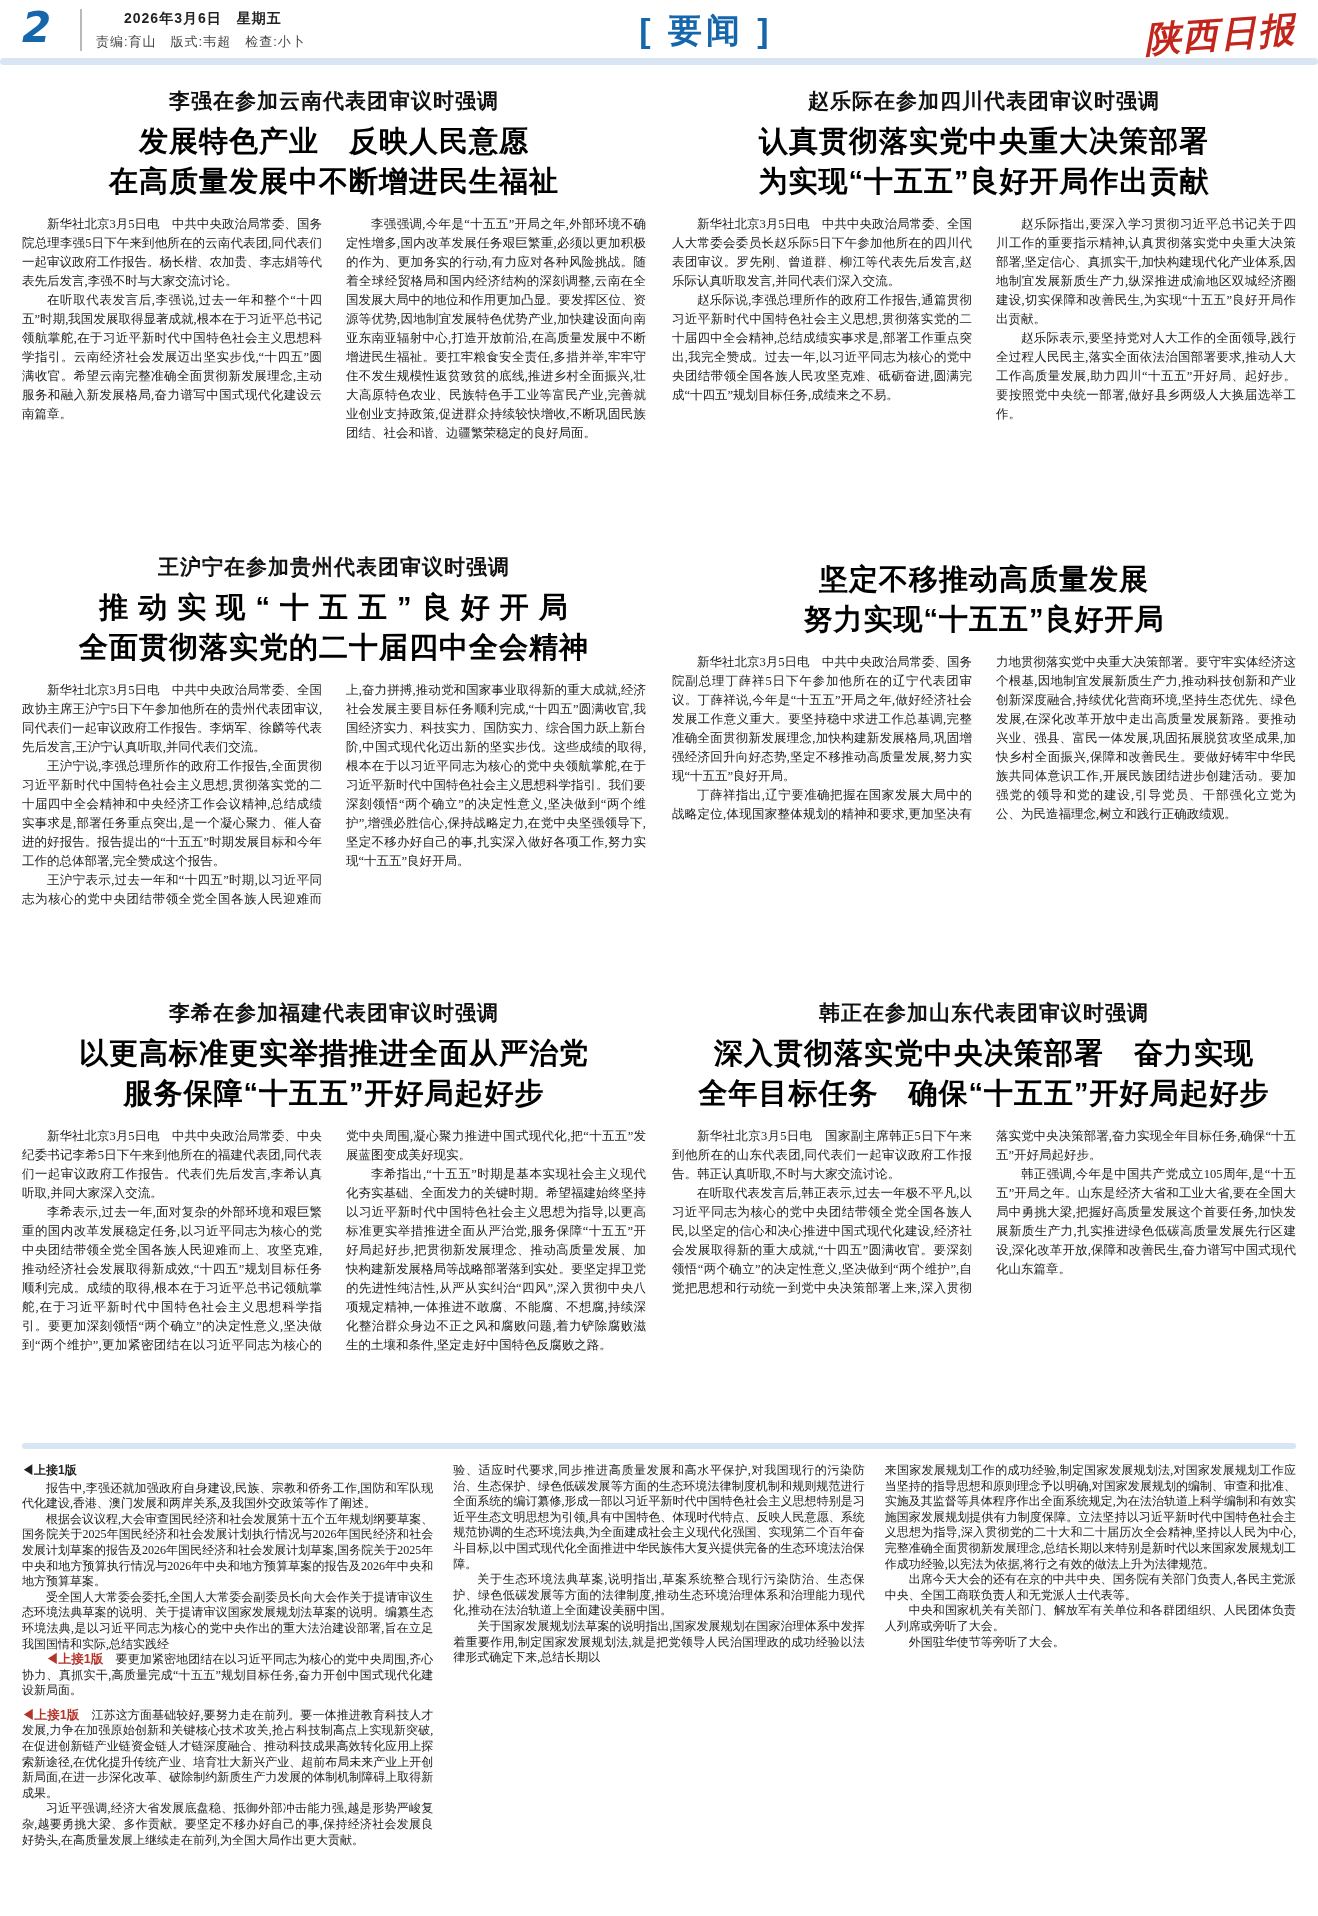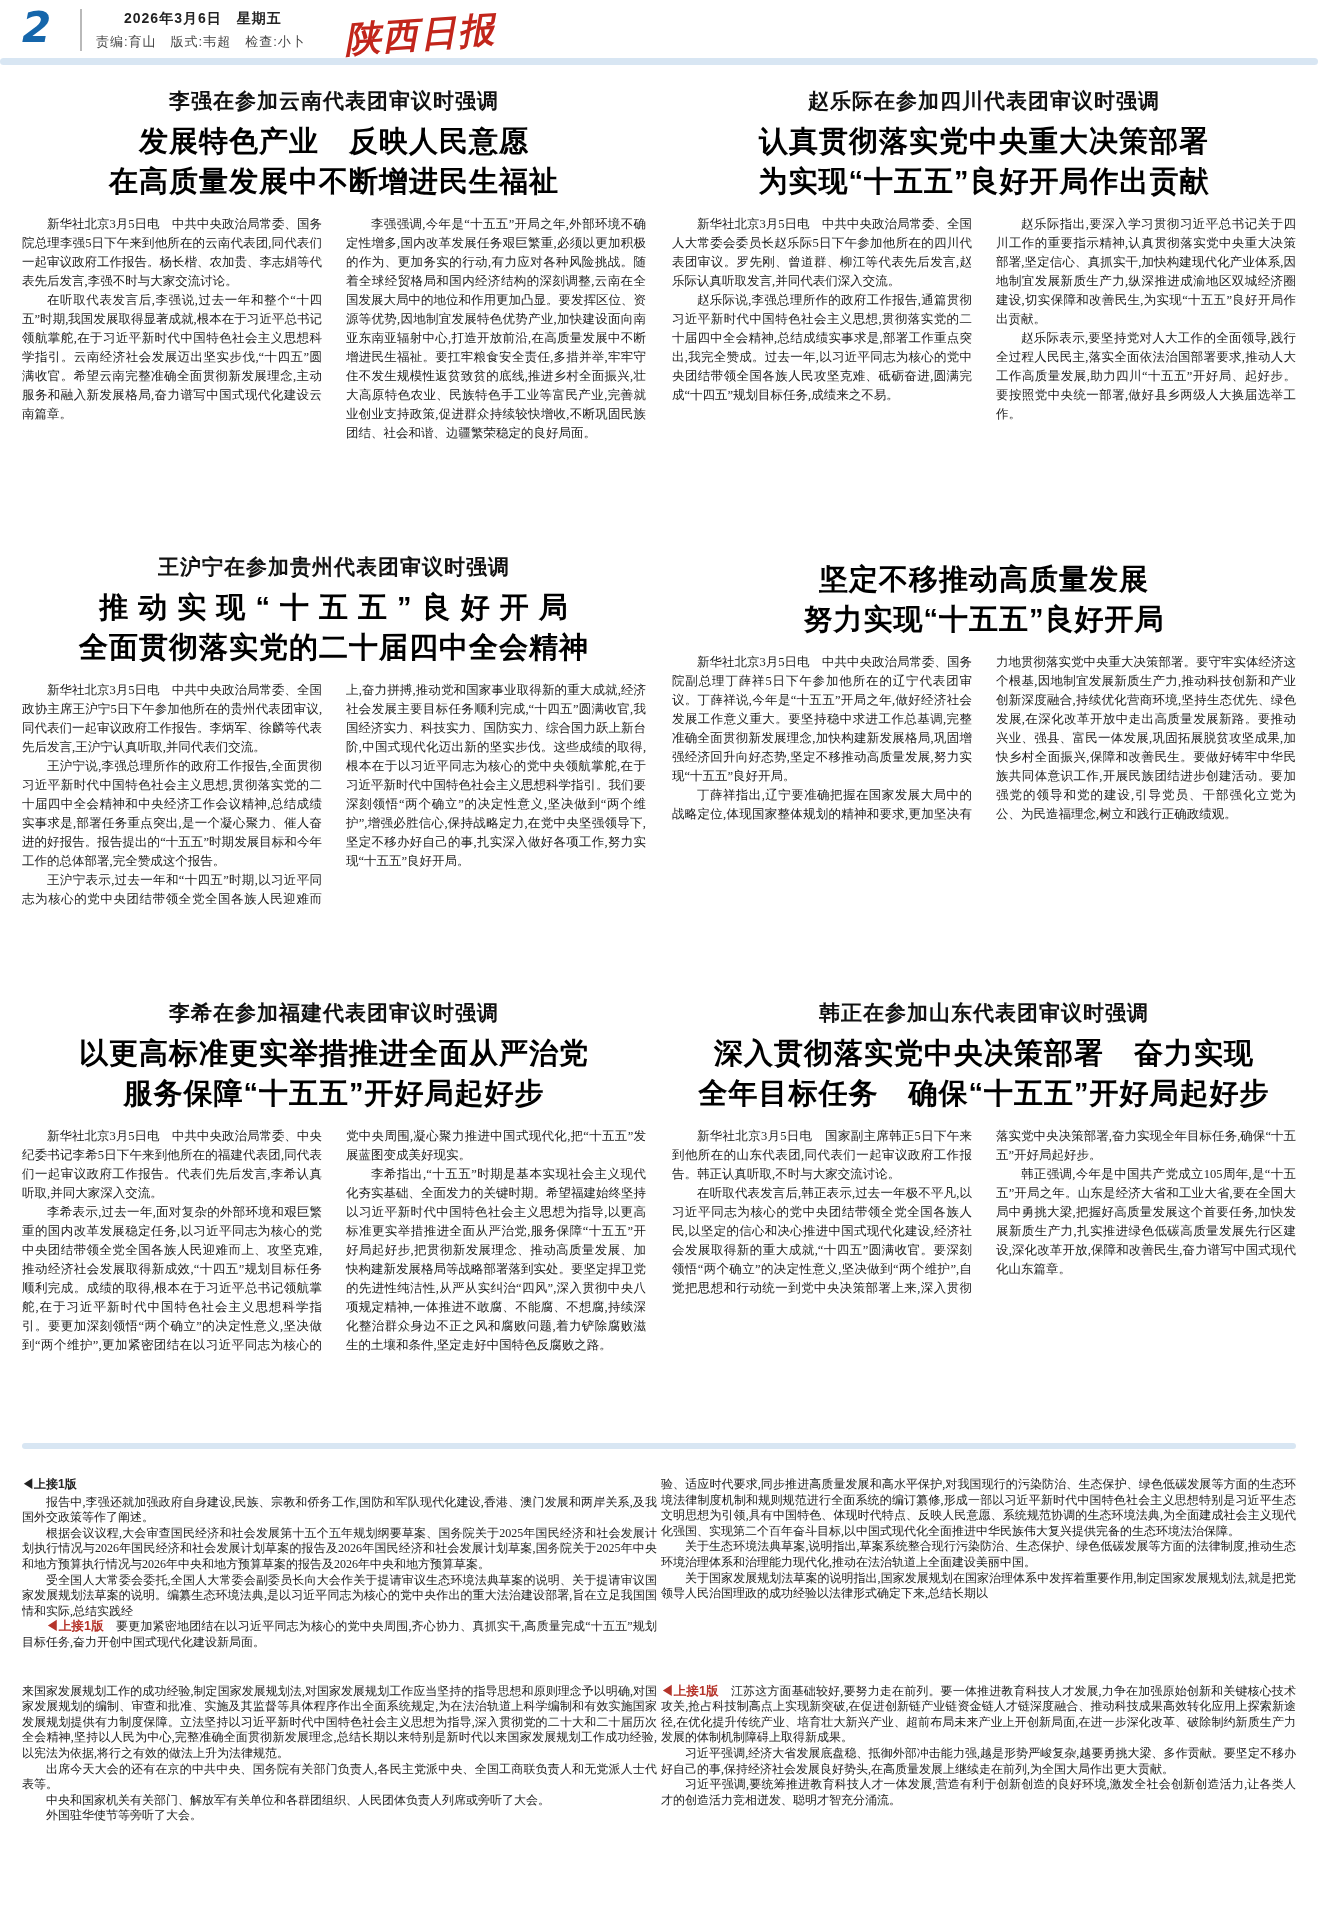--- a/index.html
+++ b/index.html
@@ -30,41 +30,42 @@
   .kicker { text-align:center; font-family:"Liberation Sans", sans-serif; font-weight:700;
             font-size:21px; color:#111; letter-spacing:1px; }
   .headline { text-align:center; font-family:"Liberation Sans", sans-serif; font-weight:900;
               font-size:29px; line-height:1.38; color:#000; margin-top:6px; letter-spacing:1px;}
   .article-body { margin-top:14px; height:296px; overflow:hidden;
                   columns:2; column-gap:24px; text-align:justify; }
   .article-body p { font-size:12.5px; line-height:19px; text-indent:2em; color:#1c1c1c; }
 
   
   .band2 { margin:20px 22px 0 22px; height:6px; background:#d8e6f3; border-radius:3px;}
-  .bottom { display:grid; grid-template-columns:repeat(2,1fr); column-gap:4px;
-            padding:28px 22px 0 22px; height:408px; overflow:hidden; }
+  .bottom { display:grid; grid-template-columns:repeat(3,1fr); column-gap:20px;
+            padding:14px 22px 0 22px; height:408px; overflow:hidden; }
   .bcol { text-align:justify; overflow:hidden; }
   .bcol p { font-size:12px; line-height:15.6px; text-indent:2em; color:#222; }
   .marker { color:#b5342a; font-family:"Liberation Sans", sans-serif; font-weight:700;
             font-size:12.5px; }
   .marker-line { text-indent:0 !important; margin-bottom:2px;}
   .marker-inline { text-indent:2em; }
 </style>
 </head>
 <body>
 
 <div class="page">
 
   <header class="hdr">
     <div class="pagenum">2</div>
     <div class="hdr-div"></div>
     <div class="dateblock">
       <div class="dateline">2026年3月6日　星期五</div>
       <div class="editline">责编:育山　版式:韦超　检查:小卜</div>
     </div>
+    <div class="section-title">[ 要闻 ]</div>
     <div class="masthead">陕西日报</div>
   </header>
   <div class="band"></div>
 
   <main class="grid">
 
     <section class="article">
       <div class="kicker">李强在参加云南代表团审议时强调</div>
       <div class="headline">
         <div>发展特色产业　反映人民意愿</div>
@@ -164,18 +165,17 @@
     <div class="bcol">
       <p style="text-indent:0">来国家发展规划工作的成功经验,制定国家发展规划法,对国家发展规划工作应当坚持的指导思想和原则理念予以明确,对国家发展规划的编制、审查和批准、实施及其监督等具体程序作出全面系统规定,为在法治轨道上科学编制和有效实施国家发展规划提供有力制度保障。立法坚持以习近平新时代中国特色社会主义思想为指导,深入贯彻党的二十大和二十届历次全会精神,坚持以人民为中心,完整准确全面贯彻新发展理念,总结长期以来特别是新时代以来国家发展规划工作成功经验,以宪法为依据,将行之有效的做法上升为法律规范。</p>
       <p>出席今天大会的还有在京的中共中央、国务院有关部门负责人,各民主党派中央、全国工商联负责人和无党派人士代表等。</p>
       <p>中央和国家机关有关部门、解放军有关单位和各群团组织、人民团体负责人列席或旁听了大会。</p>
       <p>外国驻华使节等旁听了大会。</p>
     </div>
 
     <div class="bcol">
       <p style="text-indent:0"><span class="marker">◀上接1版</span>　<span>江苏这方面基础较好,要努力走在前列。要一体推进教育科技人才发展,力争在加强原始创新和关键核心技术攻关,抢占科技制高点上实现新突破,在促进创新链产业链资金链人才链深度融合、推动科技成果高效转化应用上探索新途径,在优化提升传统产业、培育壮大新兴产业、超前布局未来产业上开创新局面,在进一步深化改革、破除制约新质生产力发展的体制机制障碍上取得新成果。</span></p>
       <p>习近平强调,经济大省发展底盘稳、抵御外部冲击能力强,越是形势严峻复杂,越要勇挑大梁、多作贡献。要坚定不移办好自己的事,保持经济社会发展良好势头,在高质量发展上继续走在前列,为全国大局作出更大贡献。</p>
-      <p>习近平强调,要统筹推进教育科技人才一体发展,营造有利于创新创造的良好环境,激发全社会创新创造活力,让各类人才的创造活力竞相迸发、聪明才智充分涌流。</p>
     </div>
 
   </section>
 
 </div>
 
 </body></html>

